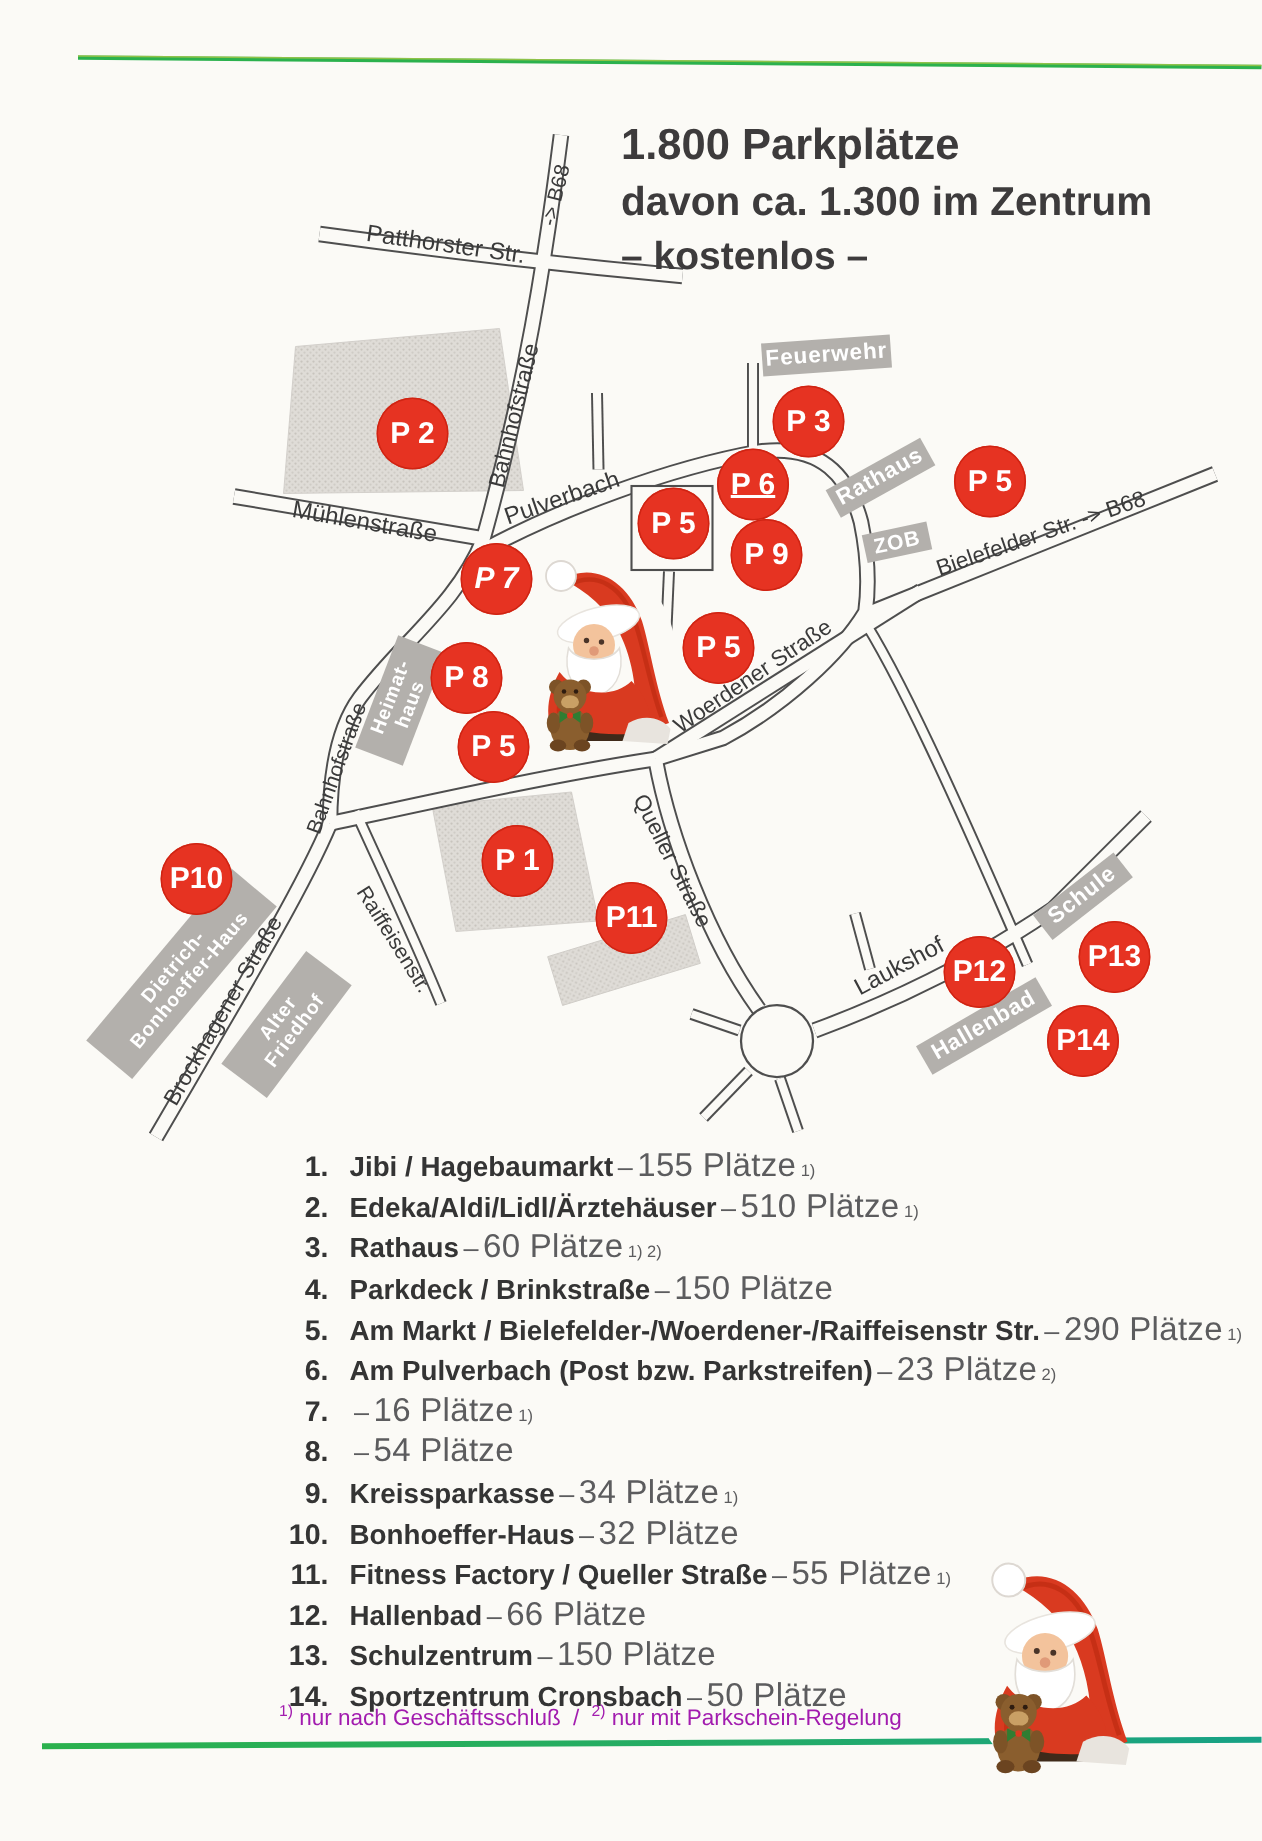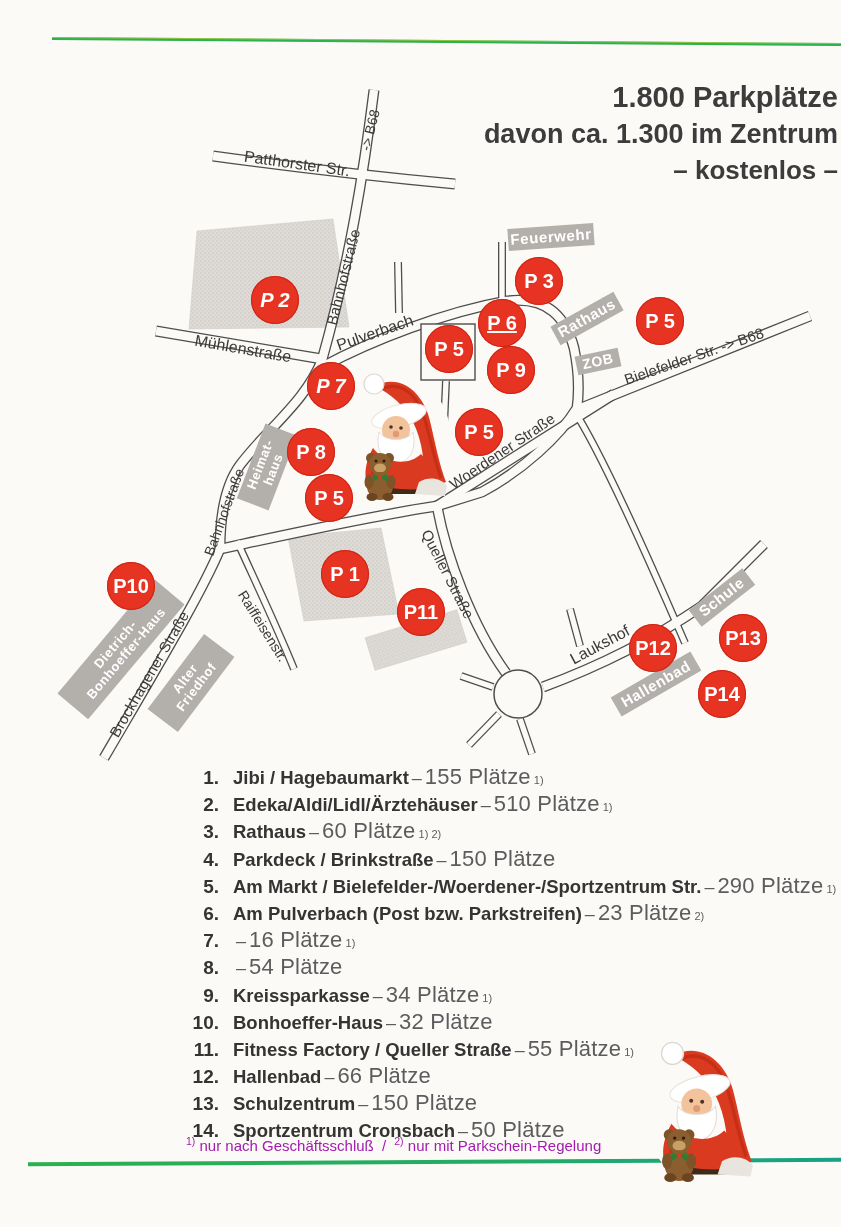--- a/index.html
+++ b/index.html
@@ -2,21 +2,21 @@
 <html><head>
 <meta charset="utf-8">
 <style>
   *{margin:0;padding:0;box-sizing:border-box}
   html,body{width:841px;height:1227px}
   body{position:relative;background:#fbfaf6;font-family:"Liberation Sans",sans-serif;overflow:hidden}
   .rule-top{position:absolute;left:52px;top:40px;width:789px;height:3px;background:#2bb14d;
     border-top:1px solid rgba(210,205,70,.6);transform:rotate(.45deg);z-index:1}
   .rule-bottom{position:absolute;left:28px;top:1160px;width:813px;height:4px;
     background:linear-gradient(90deg,#2bb14d 0%,#23ab68 60%,#17a186 100%);transform:rotate(-.3deg);z-index:1}
-  .title{position:absolute;left:414px;top:79px;width:424px;text-align:right;color:#3d3b3c;font-weight:bold;z-index:3}
+  .title{position:absolute;left:414px;top:79px;width:424px;text-align:left;color:#3d3b3c;font-weight:bold;z-index:3}
   .title .t1{font-size:29px;line-height:37px}
   .title .t2{font-size:27px;line-height:36px}
   .title .t3{font-size:26px;line-height:36px}
   svg.mapsvg{position:absolute;left:0;top:0;z-index:2}
   .overlay{position:absolute;left:0;top:0;width:841px;height:1227px;z-index:3;pointer-events:none}
   .plate{position:absolute;background:#b3b0ac;color:#fff;display:flex;flex-direction:column;align-items:center;
     justify-content:center;font-weight:bold;letter-spacing:.6px;line-height:1.1;text-align:center}
   .slabel{position:absolute;white-space:nowrap;color:#3a3a3a}
   .pmark{position:absolute;width:48px;height:48px;border-radius:50%;background:#e63322;color:#fff;font-weight:bold;
     font-size:20px;display:flex;align-items:center;justify-content:center;box-shadow:inset 0 0 0 1px #cf2413}
@@ -192,21 +192,21 @@
     <div class="slabel" style="left: 343px; top: 277px; font-size: 15px; transform: translate(-50%, -50%) rotate(-76deg);">Bahnhofstraße</div>
     <div class="slabel" style="left: 243px; top: 349px; font-size: 16px; transform: translate(-50%, -50%) rotate(10deg);">Mühlenstraße</div>
     <div class="slabel" style="left: 375px; top: 333px; font-size: 16px; transform: translate(-50%, -50%) rotate(-19deg);">Pulverbach</div>
     <div class="slabel" style="left: 694px; top: 356px; font-size: 15px; transform: translate(-50%, -50%) rotate(-19deg);">Bielefelder Str. -&gt; B68</div>
     <div class="slabel" style="left: 502px; top: 451px; font-size: 15px; transform: translate(-50%, -50%) rotate(-34deg);">Woerdener Straße</div>
     <div class="slabel" style="left: 448px; top: 574px; font-size: 15px; transform: translate(-50%, -50%) rotate(63deg);">Queller Straße</div>
     <div class="slabel" style="left: 224px; top: 512px; font-size: 14px; transform: translate(-50%, -50%) rotate(-70deg);">Bahnhofstraße</div>
     <div class="slabel" style="left: 149px; top: 674px; font-size: 15px; transform: translate(-50%, -50%) rotate(-60deg);">Brockhagener Straße</div>
     <div class="slabel" style="left: 263px; top: 626px; font-size: 14px; transform: translate(-50%, -50%) rotate(58deg);">Raiffeisenstr.</div>
     <div class="slabel" style="left: 600px; top: 645px; font-size: 16px; transform: translate(-50%, -50%) rotate(-28deg);">Laukshof</div>
-    <div class="pmark" style="left: 251px; top: 276px; font-style: italic;">P 2</div>
+    <div class="pmark" style="left: 251px; top: 265px;">P 2</div>
     <div class="pmark" style="left: 515px; top: 257px;">P 3</div>
     <div class="pmark" style="left: 478px; top: 299px; text-decoration: underline;">P 6</div>
     <div class="pmark" style="left: 636px; top: 297px;">P 5</div>
     <div class="pmark" style="left: 425px; top: 325px;">P 5</div>
     <div class="pmark" style="left: 487px; top: 346px; text-align: center;">P 9</div>
     <div class="pmark" style="left: 307px; top: 362px; font-style: italic;">P 7</div>
     <div class="pmark" style="left: 455px; top: 408px;">P 5</div>
     <div class="pmark" style="left: 287px; top: 428px;">P 8</div>
     <div class="pmark" style="left: 305px; top: 474px;">P 5</div>
     <div class="pmark" style="left: 321px; top: 550px;">P 1</div>
@@ -240,21 +240,21 @@
       <sup class="lsup">1) 2)</sup>
     </div>
     <div class="lrow">
       <span class="lnum">4.</span>
       <span class="lname">Parkdeck / Brinkstraße</span>
       <span class="lsep">–</span>
       <span class="lcount">150 Plätze</span>
     </div>
     <div class="lrow">
       <span class="lnum">5.</span>
-      <span class="lname">Am Markt / Bielefelder-/Woerdener-/Sportzentrum Str.</span>
+      <span class="lname">Am Markt / Bielefelder-/Woerdener-/Raiffeisenstr Str.</span>
       <span class="lsep">–</span>
       <span class="lcount">290 Plätze</span>
       <sup class="lsup">1)</sup>
     </div>
     <div class="lrow">
       <span class="lnum">6.</span>
       <span class="lname">Am Pulverbach (Post bzw. Parkstreifen)</span>
       <span class="lsep">–</span>
       <span class="lcount">23 Plätze</span>
       <sup class="lsup">2)</sup>

